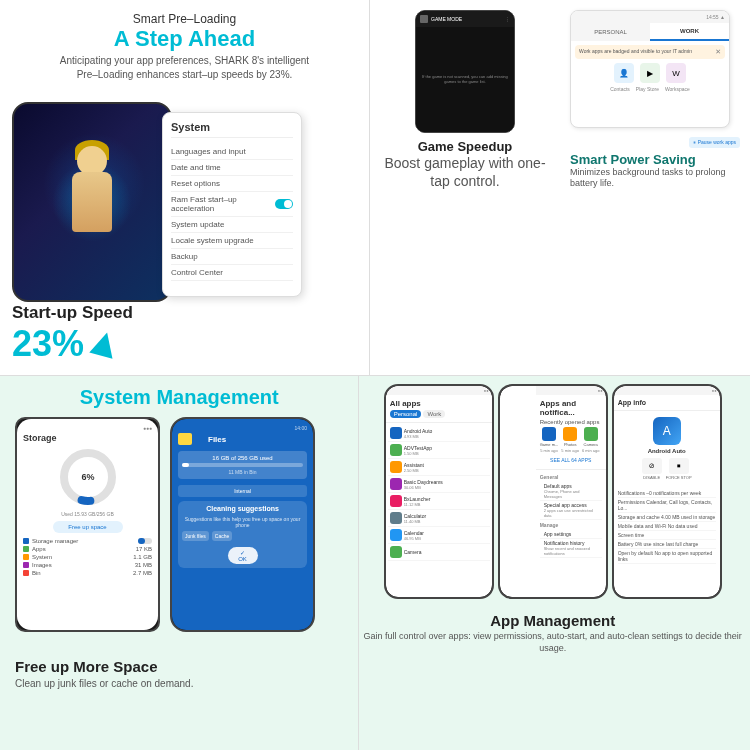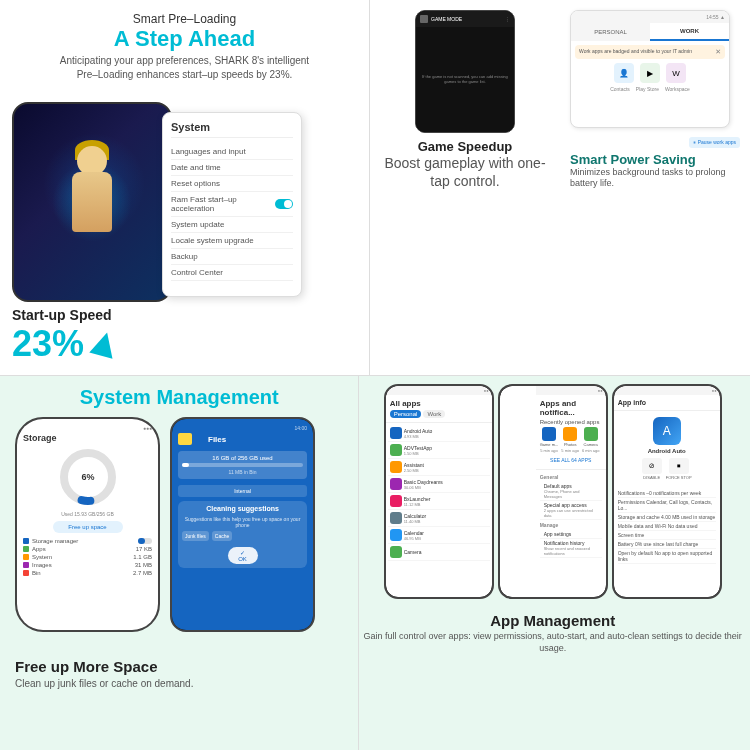--- a/index.html
+++ b/index.html
@@ -193,21 +193,21 @@
       top: 1px;
     }
 
     .startup-speed-area {
       position: absolute;
       bottom: 10px;
       left: 12px;
     }
 
     .startup-speed-label {
-      font-size: 14px;
+      font-size: 17px;
       font-weight: bold;
       color: #222;
     }
 
     .startup-speed-percent {
       font-size: 36px;
       font-weight: bold;
       color: #00bcd4;
       display: flex;
       align-items: center;
@@ -420,21 +420,21 @@
     .storage-phones-row {
       display: flex;
       gap: 10px;
       height: 220px;
     }
 
     .phone-mockup-storage {
       width: 145px;
       height: 215px;
       background: #1a1a1a;
-      border-radius: 28px;
+      border-radius: 10px;
       border: 2px solid #444;
       overflow: hidden;
       flex-shrink: 0;
     }
 
     .phone-screen-storage {
       width: 100%;
       height: 100%;
       background: white;
       border-radius: 14px;

